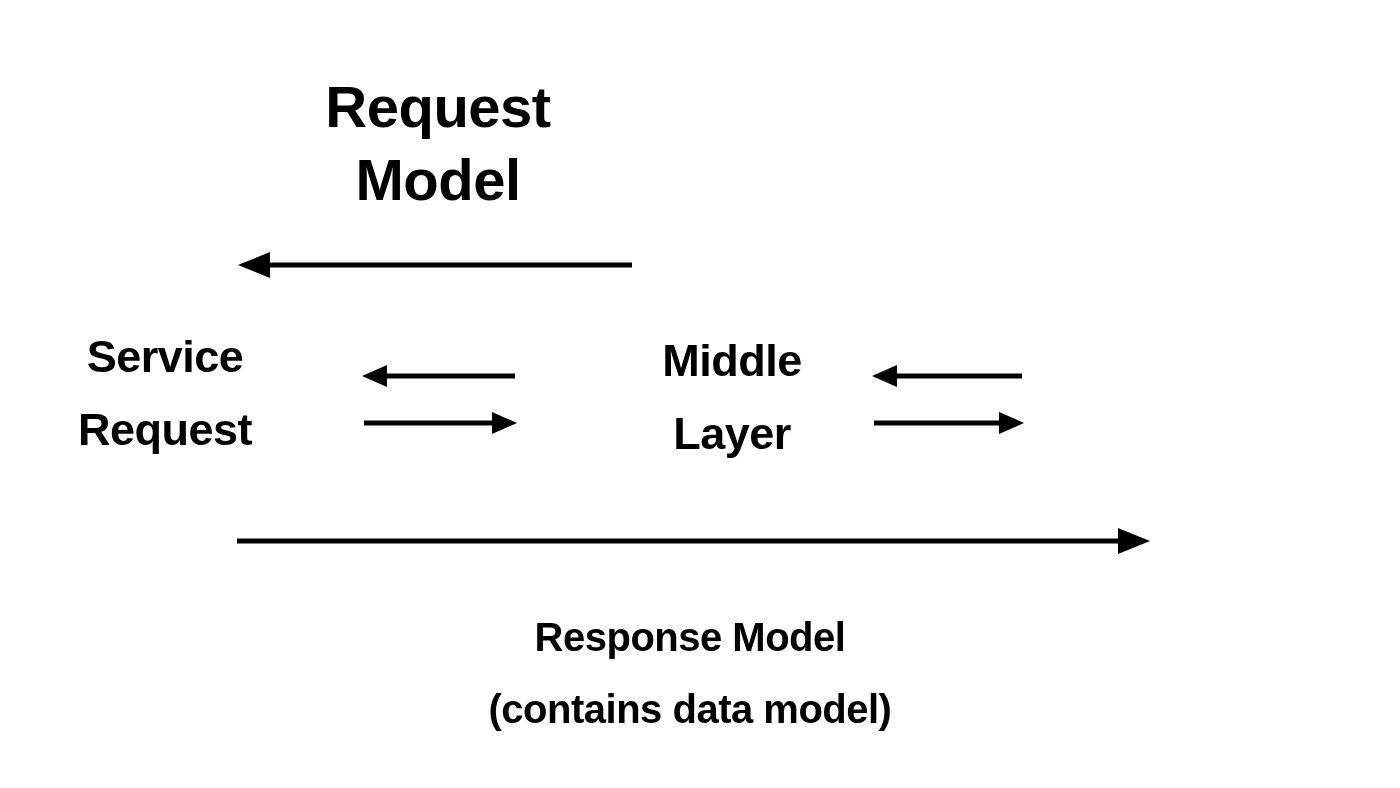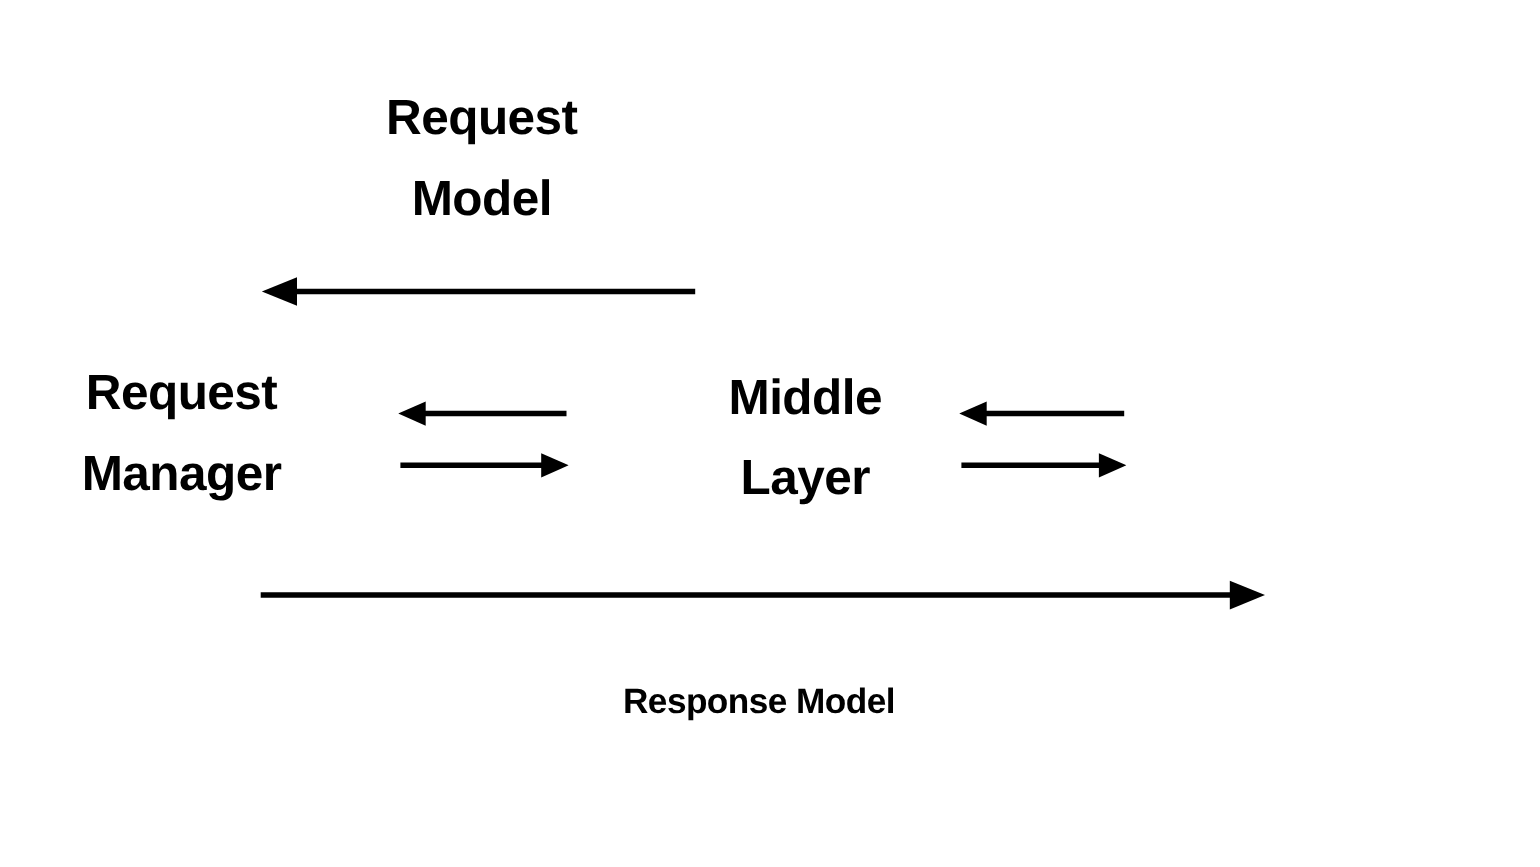--- a/index.html
+++ b/index.html
@@ -21,25 +21,25 @@
     font-weight: 700;
     text-align: center;
     color: #000000;
     letter-spacing: -0.5px;
   }
   .node-label {
     font-size: 45px;
     line-height: 73px;
   }
   .edge-label {
-    font-size: 45px;
+    font-size: 58px;
     line-height: 73px;
   }
   .response-label {
-    font-size: 32px;
+    font-size: 40px;
     line-height: 72px;
   }
   .arrow {
     position: absolute;
   }
   .arrow line {
     stroke: #000000;
     stroke-width: 5;
   }
   .arrow polygon {
@@ -51,21 +51,21 @@
 
 <div id="canvas">
 
   <div class="label edge-label" style="left:288px; top:70px; width:300px;">Request Model</div>
 
   <svg class="arrow" style="left:238px; top:250px;" width="396" height="30" viewBox="0 0 396 30">
     <line x1="394" y1="15" x2="26" y2="15"></line>
     <polygon points="0,15 32,2 32,28"></polygon>
   </svg>
 
-  <div class="label node-label" style="left:25px; top:320px; width:280px;">Request Manager</div>
+  <div class="label node-label" style="left:25px; top:320px; width:280px;">Service Request</div>
 
   <svg class="arrow" style="left:362px; top:363px;" width="155" height="26" viewBox="0 0 155 26">
     <line x1="153" y1="13" x2="20" y2="13"></line>
     <polygon points="0,13 25,2 25,24"></polygon>
   </svg>
   <svg class="arrow" style="left:362px; top:410px;" width="155" height="26" viewBox="0 0 155 26">
     <line x1="2" y1="13" x2="135" y2="13"></line>
     <polygon points="155,13 130,2 130,24"></polygon>
   </svg>
 
@@ -81,15 +81,16 @@
   </svg>
 
 
   <svg class="arrow" style="left:235px; top:526px;" width="915" height="30" viewBox="0 0 915 30">
     <line x1="2" y1="15" x2="885" y2="15"></line>
     <polygon points="915,15 883,2 883,28"></polygon>
   </svg>
 
   <div class="label response-label" style="left:340px; top:601px; width:700px;">
     <div>Response Model</div>
+    <div>(contains data model)</div>
   </div>
 
 </div>
 
 </body></html>

